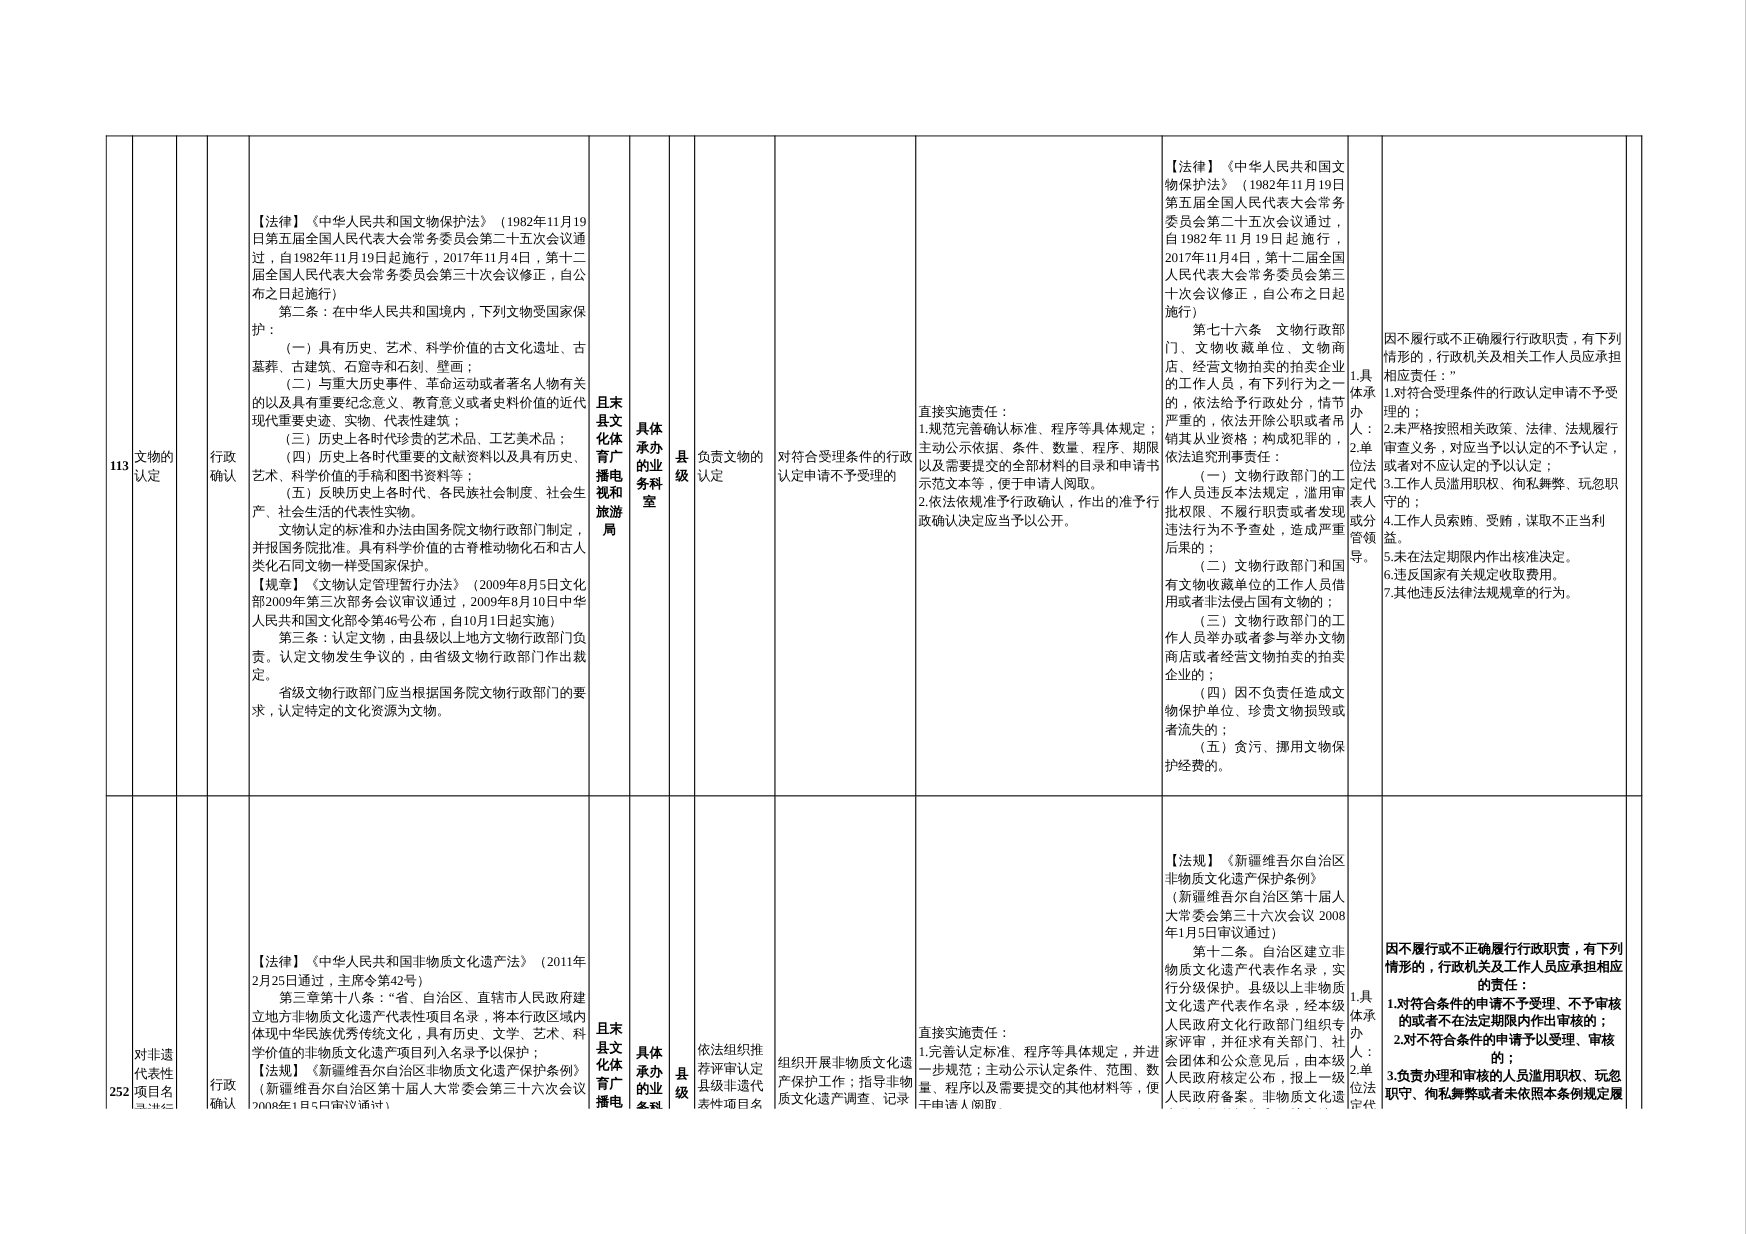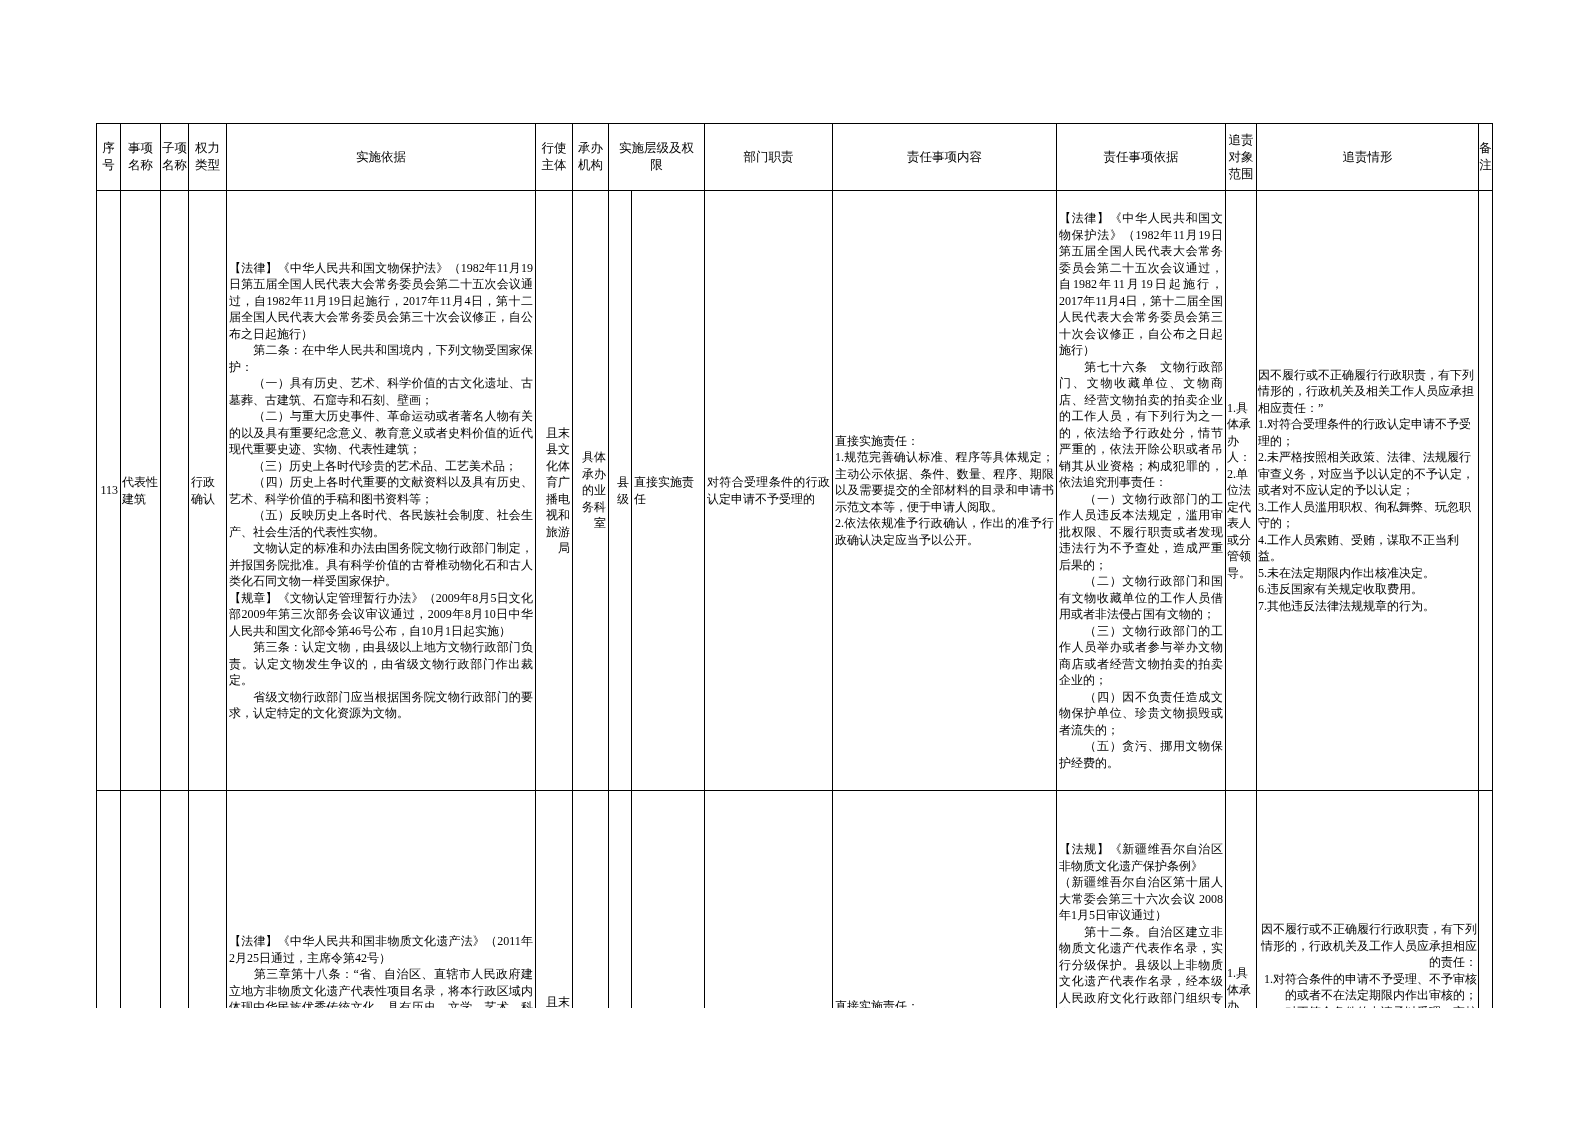--- a/index.html
+++ b/index.html
@@ -7,21 +7,21 @@
         font-family:"Liberation Serif","DejaVu Serif",serif;color:#000;}
   .table-clip{position:absolute;left:96px;top:123px;width:1402px;height:885px;overflow:hidden;}
   table{border-collapse:collapse;table-layout:fixed;width:1396px;}
   th,td{border:1px solid #000;box-sizing:border-box;overflow:hidden;}
   th{font-weight:normal;font-size:12.5px;line-height:17px;text-align:center;vertical-align:middle;padding:1px 3px;white-space:pre-wrap;}
   td{font-size:12px;line-height:16.5px;vertical-align:middle;padding:19px 2px;white-space:pre-wrap;overflow-wrap:break-word;}
   .th-level{padding:1px 8px;}
   .th-scope{padding:1px 1px;}
   .th-sub{padding:1px 1px;}
   .th-remark{padding:1px 0;}
-  .ctr{text-align:right;}
+  .ctr{text-align:center;font-weight:bold;}
   .just{text-align:justify;}
   .tight{padding-left:1px;padding-right:1px;}
   tr.hdr{height:67px;}
   tr.r251{height:533px;}
   tr.r252{height:600px;}
   tr.r252 td{vertical-align:top;}
   .pt260{padding-top:260px;} .pt227{padding-top:227px;} .pt254{padding-top:254px;}
   .pt142{padding-top:142px;} .pt203{padding-top:203px;} .pt225{padding-top:225px;}
   .pt244{padding-top:244px;} .pt222{padding-top:222px;} .pt234{padding-top:234px;}
   .pt207{padding-top:207px;} .pt50{padding-top:50px;}  .pt174{padding-top:174px;}
@@ -44,56 +44,40 @@
           <col style="width:23px">
         <col style="width:73px">
           <col style="width:128px">
           <col style="width:224px">
           <col style="width:169px">
         <col style="width:31px">
           <col style="width:222px">
           <col style="width:14px">
       </colgroup>
       <tbody>
-          <tr class="hdr">
-        <th>序号</th>
-        <th>事项名称</th>
-        <th class="th-sub">子项名称</th>
-        <th>权力类型</th>
-        <th>实施依据</th>
-        <th>行使主体</th>
-        <th>承办机构</th>
-        <th class="th-level" colspan="2">实施层级及权限</th>
-        <th>部门职责</th>
-        <th>责任事项内容</th>
-        <th>责任事项依据</th>
-        <th class="th-scope">追责对象范围</th>
-        <th>追责情形</th>
-        <th class="th-remark">备注</th>
-      </tr>
       <tr class="r251">
         <td class="ctr">113</td>
-        <td class="tight">代表性建筑</td>
+        <td class="tight">文物的认定</td>
         <td></td>
         <td>行政确认</td>
         <td class="just">【法律】《中华人民共和国文物保护法》（1982年11月19日第五届全国人民代表大会常务委员会第二十五次会议通过，自1982年11月19日起施行，2017年11月4日，第十二届全国人民代表大会常务委员会第三十次会议修正，自公布之日起施行）
 　　第二条：在中华人民共和国境内，下列文物受国家保护：
 　　（一）具有历史、艺术、科学价值的古文化遗址、古墓葬、古建筑、石窟寺和石刻、壁画；
 　　（二）与重大历史事件、革命运动或者著名人物有关的以及具有重要纪念意义、教育意义或者史料价值的近代现代重要史迹、实物、代表性建筑；
 　　（三）历史上各时代珍贵的艺术品、工艺美术品；
 　　（四）历史上各时代重要的文献资料以及具有历史、艺术、科学价值的手稿和图书资料等；
 　　（五）反映历史上各时代、各民族社会制度、社会生产、社会生活的代表性实物。
 　　文物认定的标准和办法由国务院文物行政部门制定，并报国务院批准。具有科学价值的古脊椎动物化石和古人类化石同文物一样受国家保护。
 【规章】《文物认定管理暂行办法》（2009年8月5日文化部2009年第三次部务会议审议通过，2009年8月10日中华人民共和国文化部令第46号公布，自10月1日起实施）
 　　第三条：认定文物，由县级以上地方文物行政部门负责。认定文物发生争议的，由省级文物行政部门作出裁定。
 　　省级文物行政部门应当根据国务院文物行政部门的要求，认定特定的文化资源为文物。</td>
         <td class="ctr">且末县文化体育广播电视和旅游局</td>
         <td class="ctr">具体承办的业务科室</td>
         <td class="ctr">县级</td>
-        <td>直接实施责任</td>
+        <td>负责文物的认定</td>
         <td class="just">对符合受理条件的行政认定申请不予受理的</td>
         <td class="just">直接实施责任：
 1.规范完善确认标准、程序等具体规定；主动公示依据、条件、数量、程序、期限以及需要提交的全部材料的目录和申请书示范文本等，便于申请人阅取。
 2.依法依规准予行政确认，作出的准予行政确认决定应当予以公开。</td>
         <td class="just">【法律】《中华人民共和国文物保护法》（1982年11月19日第五届全国人民代表大会常务委员会第二十五次会议通过，自1982年11月19日起施行，2017年11月4日，第十二届全国人民代表大会常务委员会第三十次会议修正，自公布之日起施行）
 　　第七十六条　文物行政部门、文物收藏单位、文物商店、经营文物拍卖的拍卖企业的工作人员，有下列行为之一的，依法给予行政处分，情节严重的，依法开除公职或者吊销其从业资格；构成犯罪的，依法追究刑事责任：
 　　（一）文物行政部门的工作人员违反本法规定，滥用审批权限、不履行职责或者发现违法行为不予查处，造成严重后果的；
 　　（二）文物行政部门和国有文物收藏单位的工作人员借用或者非法侵占国有文物的；
 　　（三）文物行政部门的工作人员举办或者参与举办文物商店或者经营文物拍卖的拍卖企业的；
 　　（四）因不负责任造成文物保护单位、珍贵文物损毁或者流失的；

